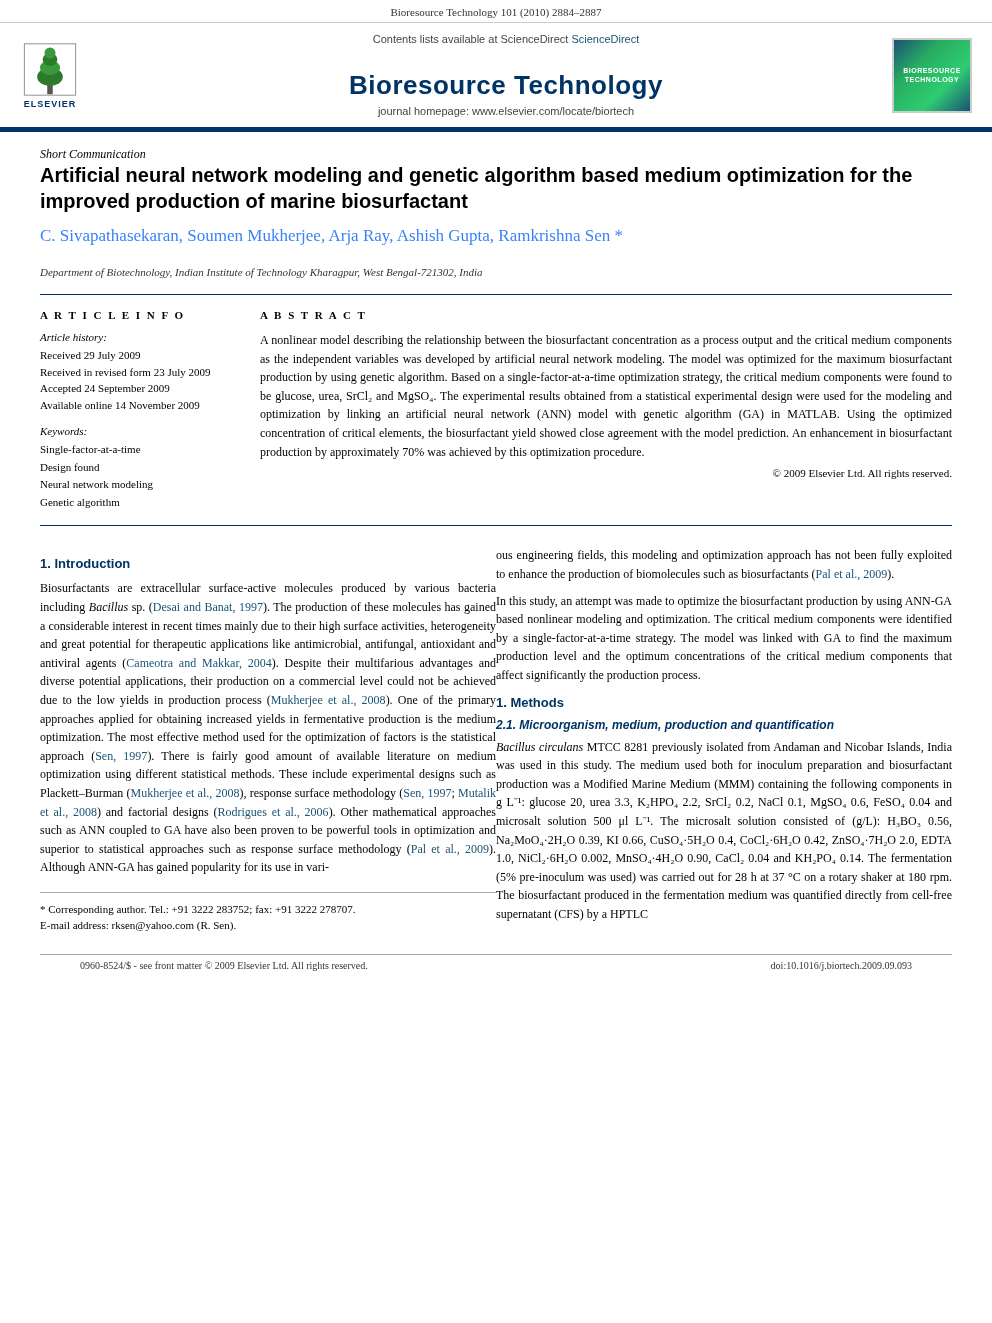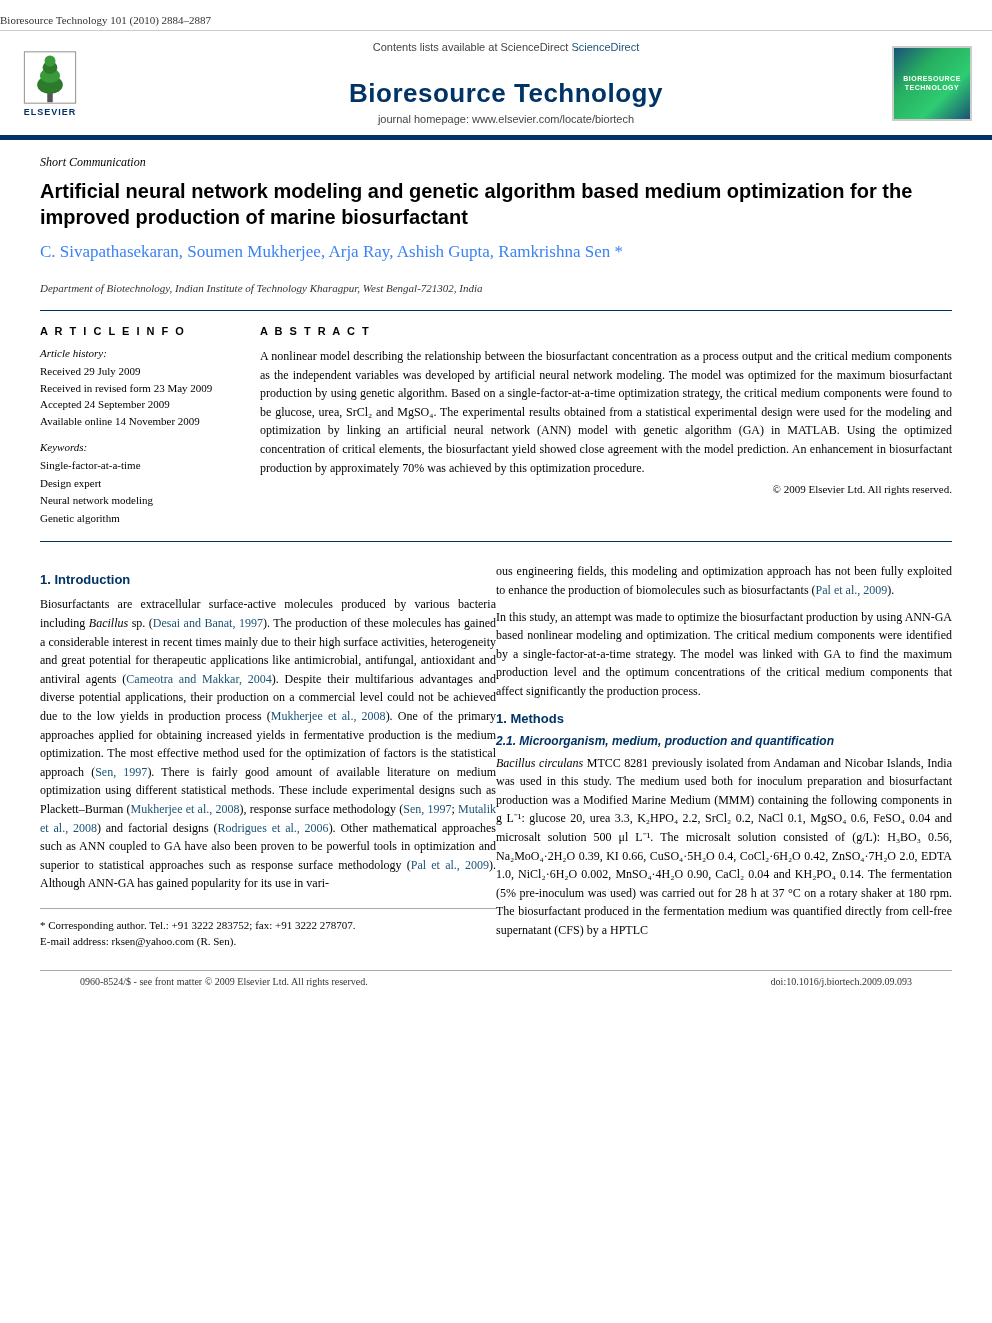--- a/index.html
+++ b/index.html
@@ -7,23 +7,24 @@
       background: #fff;
       font-family: 'Times New Roman', Times, serif;
       font-size: 13px;
       color: #000;
       width: 992px;
       min-height: 1323px;
     }
 
     
     .top-bar {
+      text-align: center;
       font-size: 11px;
       color: #333;
-      padding: 14px 0 4px 0;
+      padding: 6px 0 4px 0;
       border-bottom: 1px solid #ccc;
     }
 
     
     .journal-banner {
       display: flex;
       align-items: center;
       padding: 10px 20px;
       border-bottom: 2px solid #003366;
     }
@@ -113,21 +114,20 @@
 
     
     .article-content {
       padding: 15px 40px 20px 40px;
     }
 
     
     .article-type {
       font-style: italic;
       font-size: 12px;
-      margin-bottom: 8px;
       color: #000;
     }
 
     
     .article-title {
       font-size: 20px;
       font-weight: bold;
       font-family: Arial, sans-serif;
       line-height: 1.3;
       margin-bottom: 12px;
@@ -161,21 +161,21 @@
     .left-col {
       width: 200px;
       min-width: 200px;
     }
     .right-col {
       flex: 1;
     }
 
     
     .section-header {
-      font-family: Liberation Sans, sans-serif;
+      font-family: Liberation Serif, serif;
       font-size: 11px;
       font-weight: bold;
       letter-spacing: 2px;
       text-transform: uppercase;
       margin-bottom: 10px;
       color: #000;
     }
 
     
     .article-history-title {
@@ -336,27 +336,27 @@
   </div>
 
   <div class="affiliation">Department of Biotechnology, Indian Institute of Technology Kharagpur, West Bengal-721302, India</div>
 
   <div class="two-col">
 
     <div class="left-col">
       <div class="section-header">A R T I C L E   I N F O</div>
       <div class="article-history-title">Article history:</div>
       <div class="history-item">Received 29 July 2009</div>
-      <div class="history-item">Received in revised form 23 May 2009</div>
+      <div class="history-item">Received in revised form 23 July 2009</div>
       <div class="history-item">Accepted 24 September 2009</div>
       <div class="history-item">Available online 14 November 2009</div>
 
       <div class="keywords-title">Keywords:</div>
       <div class="keyword-item">Single-factor-at-a-time</div>
-      <div class="keyword-item">Design expert</div>
+      <div class="keyword-item">Design found</div>
       <div class="keyword-item">Neural network modeling</div>
       <div class="keyword-item">Genetic algorithm</div>
     </div>
 
     <div class="right-col">
       <div class="section-header">A B S T R A C T</div>
       <div class="abstract-text">A nonlinear model describing the relationship between the biosurfactant concentration as a process output and the critical medium components as the independent variables was developed by artificial neural network modeling. The model was optimized for the maximum biosurfactant production by using genetic algorithm. Based on a single-factor-at-a-time optimization strategy, the critical medium components were found to be glucose, urea, SrCl₂ and MgSO₄. The experimental results obtained from a statistical experimental design were used for the modeling and optimization by linking an artificial neural network (ANN) model with genetic algorithm (GA) in MATLAB. Using the optimized concentration of critical elements, the biosurfactant yield showed close agreement with the model prediction. An enhancement in biosurfactant production by approximately 70% was achieved by this optimization procedure.</div>
       <div class="copyright-line">© 2009 Elsevier Ltd. All rights reserved.</div>
     </div>
   </div>

